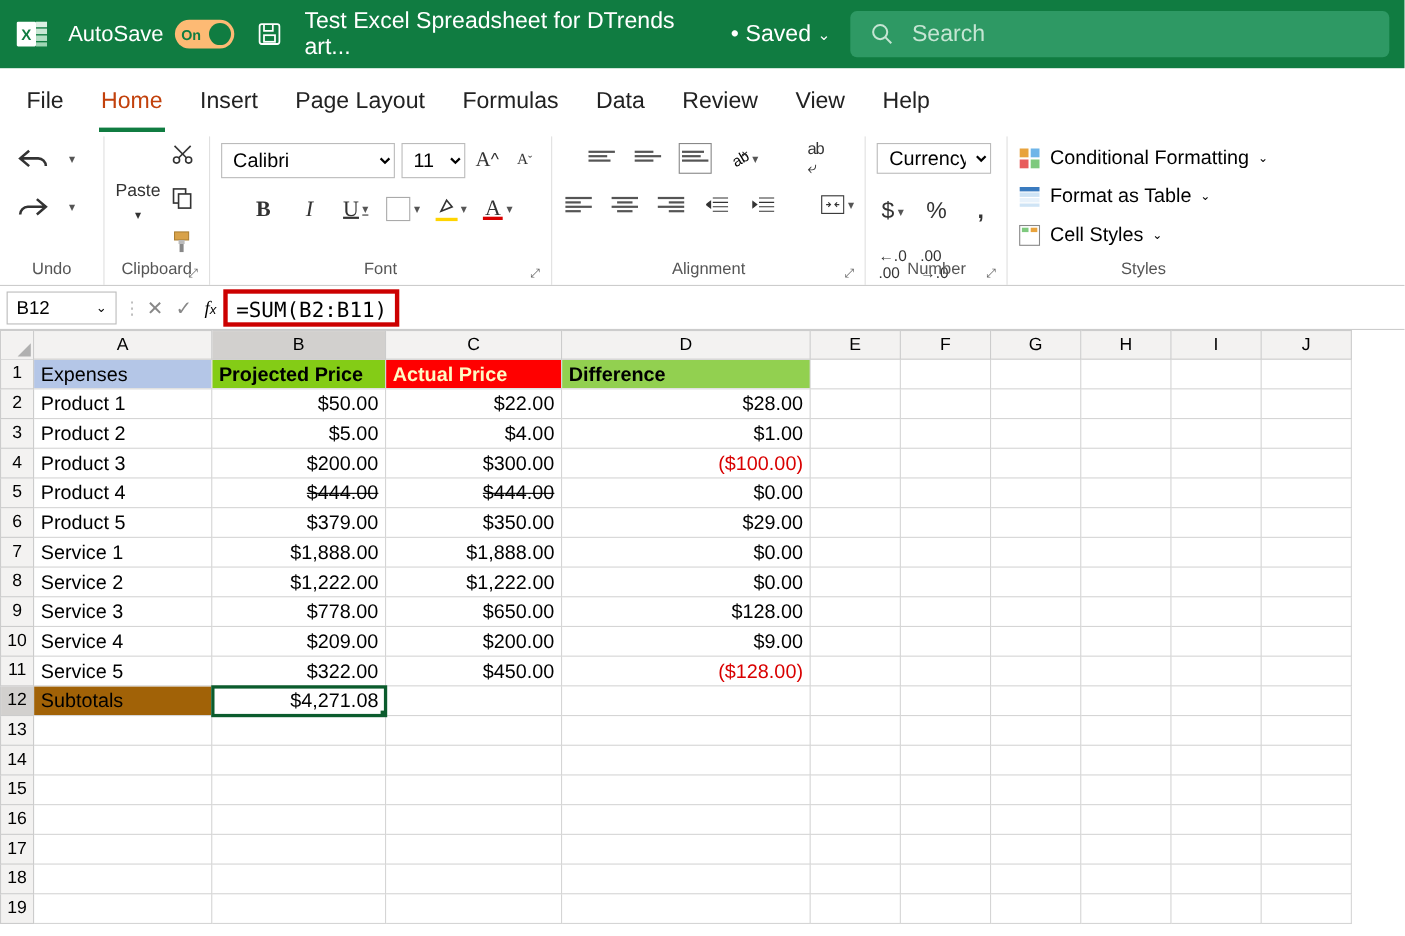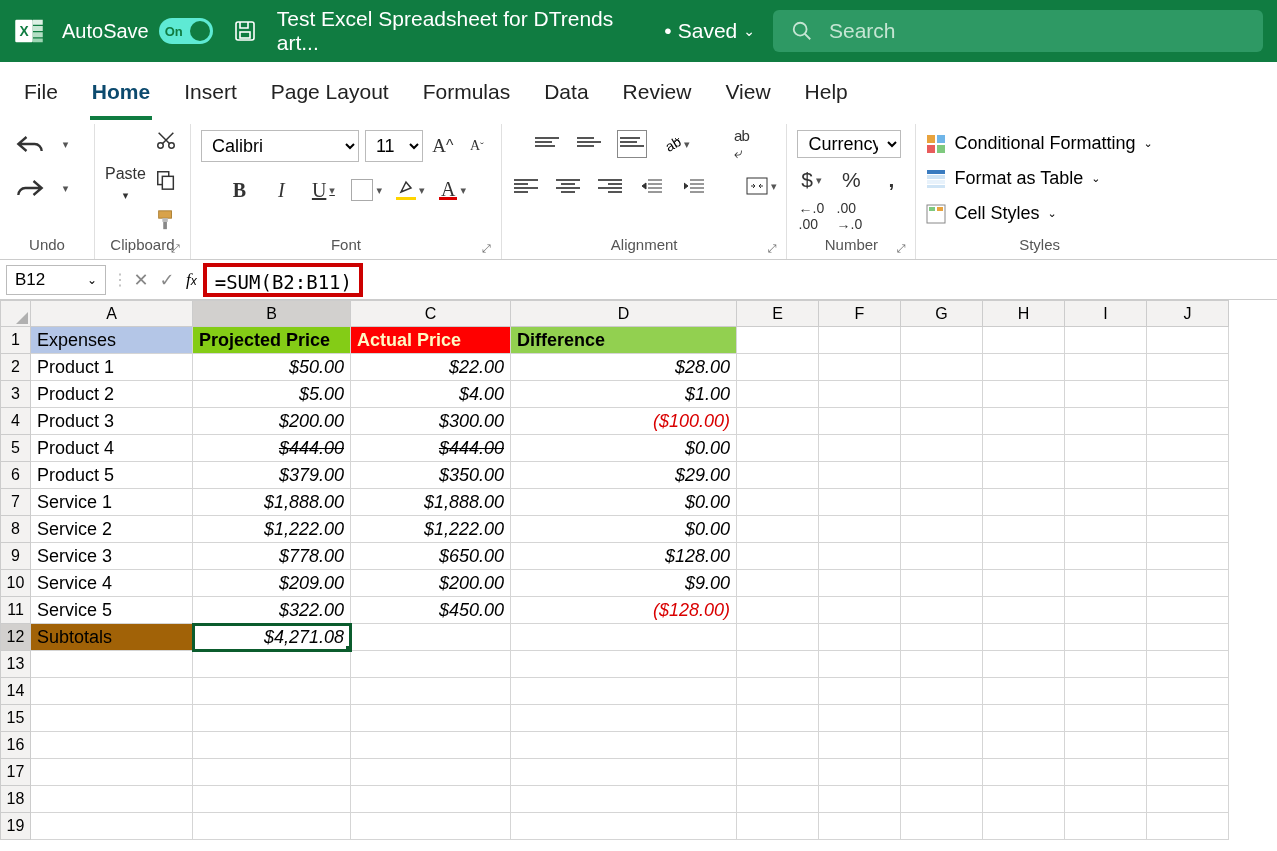--- a/index.html
+++ b/index.html
@@ -1,35 +1,35 @@
 <!DOCTYPE html>
 <html><head>
 <meta charset="utf-8">
 <style>
   * { box-sizing: border-box; font-family: "Segoe UI", Arial, sans-serif; }
   body { margin:0; background:#fff; width:1277px; }
   
   .titlebar { background:#107c41; height:62px; display:flex; align-items:center; gap:18px; padding:0 14px; color:#fff; }
   .xl-logo { width:30px; height:30px; display:flex; align-items:center; justify-content:center; }
   .autosave { display:flex; align-items:center; gap:10px; font-size:20px; }
-  .toggle { width:54px; height:26px; background:#5eead4; border-radius:14px; display:flex; align-items:center; position:relative; color:#107c41; }
+  .toggle { width:54px; height:26px; background:#fdba74; border-radius:14px; display:flex; align-items:center; position:relative; color:#107c41; }
   .toggle .txt { font-size:13px; margin-left:6px; font-weight:600; }
   .toggle .knob { width:20px; height:20px; background:#107c41; border-radius:50%; position:absolute; right:3px; }
   .save-icon { width:22px; height:22px; }
   .doc-title { font-size:21px; display:flex; align-items:center; gap:6px; }
   .doc-title .caret { font-size:14px; }
   .search-wrap { margin-left:auto; }
   .search-box { display:flex; align-items:center; background:#2e9964; border-radius:6px; height:42px; width:490px; padding:0 18px; gap:14px; }
   .search-box input { border:0; background:transparent; color:#c5e5d3; font-size:21px; outline:none; width:100%; }
   .search-box input::placeholder { color:#c5e5d3; }
   .search-box svg { flex:none; }
   
   .tabs { display:flex; gap:30px; padding:12px 22px 0 22px; font-size:21px; color:#222; }
   .tabs .tab { padding:6px 2px 12px 2px; cursor:pointer; }
-  .tabs .tab.active { color:#0c4a6e; font-weight:700; border-bottom:4px solid #107c41; }
+  .tabs .tab.active { color:#c2410c; font-weight:400; border-bottom:4px solid #107c41; }
   
   .ribbon { display:flex; border-bottom:1px solid #ccc; padding:4px 0 0 0; }
   .group { border-right:1px solid #e0e0e0; padding:6px 10px 2px 10px; display:flex; flex-direction:column; align-items:center; }
   .group-body { display:flex; align-items:center; gap:6px; height:100px; }
   .group-label { font-size:15px; color:#555; padding:6px 0 4px 0; }
   .btn { display:flex; align-items:center; justify-content:center; min-width:28px; height:28px; cursor:pointer; color:#333; position:relative; }
   .vstack { display:flex; flex-direction:column; gap:4px; }
   .hstack { display:flex; gap:6px; align-items:center; }
   select.dd, input.dd { border:1px solid #bbb; height:32px; font-size:18px; padding:2px 6px; background:#fff; }
   .font-name { width:158px; }
@@ -48,21 +48,21 @@
   
   .grid-wrap { overflow:auto; }
   table.sheet { border-collapse:collapse; table-layout:fixed; }
   .corner { width:30px; height:26px; background:#f3f2f1; border:1px solid #ccc; position:relative;}
   .corner::after { content:""; position:absolute; right:2px; bottom:2px; width:0;height:0; border-left:12px solid transparent; border-bottom:12px solid #b0b0b0;}
   th.colh { background:#f3f2f1; border:1px solid #ccc; font-weight:400; font-size:16px; height:26px; }
   th.colh.sel { background:#d2d0ce; }
   th.rowh { background:#f3f2f1; border:1px solid #ccc; font-weight:400; font-size:16px; width:30px; text-align:center;}
   th.rowh.sel { background:#d2d0ce; }
   td.cell { border:1px solid #d5d5d5; height:27px; font-size:18px; padding:0 6px; overflow:hidden; white-space:nowrap; }
-  .txt-r { text-align:right;font-style:italic; }
+  .txt-r { text-align:right; }
   .neg { color:#d90000; }
   .strike { text-decoration:line-through; }
   .hdr-blue { background:#b4c6e7; }
   .hdr-yel { background:#84cc16; font-weight:700; }
   .hdr-red { background:#ff0000; color:#fef9c3; font-weight:700; }
   .hdr-grn { background:#92d050; font-weight:700; }
   .purp { background:#a16207; }
   td.sel { outline:3px solid #0b5c2d; outline-offset:-2px; position:relative;}
   td.sel::after { content:""; position:absolute; right:-3px; bottom:-3px; width:7px; height:7px; background:#0b5c2d;}
   .col-A{width:162px;} .col-B{width:158px;} .col-C{width:160px;} .col-D{width:226px;}
@@ -329,21 +329,21 @@
           </span>
       </div>
     </div>
     <div class="grp-label-row">
         <span class="group-label">Alignment</span>
         <span class="launcher">⤢</span>
       </div>
   </div>
 
   <div class="group">
-    <div class="group-body vstack" style="gap:8px;align-items:flex-start;">
+    <div class="group-body vstack" style="gap:20px;align-items:flex-start;">
       <select class="dd num-dd"><option>Currency</option></select>
       <div class="num-syms">
         <span class="btn caret-dn">$</span>
         <span class="btn">%</span>
         <span class="btn" style="font-weight:700;">,</span>
       </div>
       <div class="dec-btns">
         <span class="btn">←.0<br>.00</span>
         <span class="btn">.00<br>→.0</span>
       </div>

